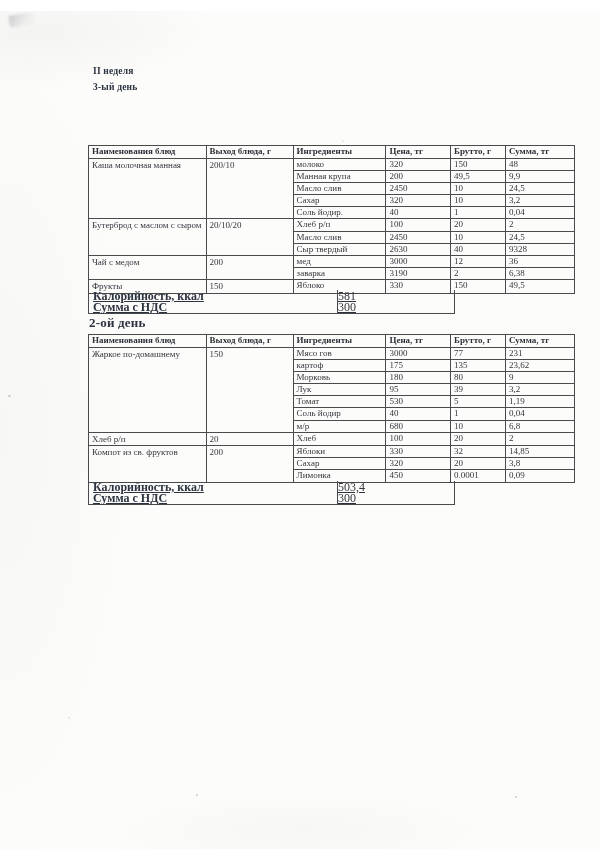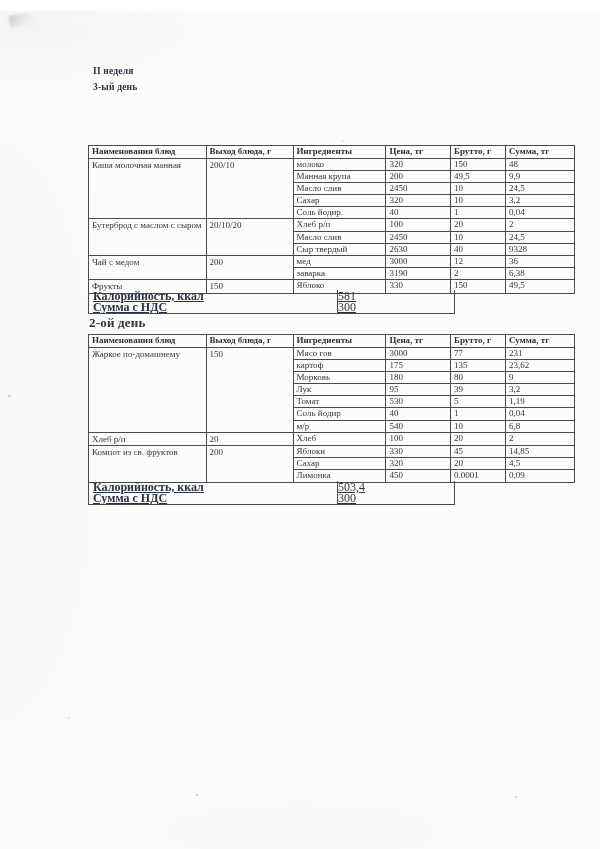--- a/index.html
+++ b/index.html
@@ -271,45 +271,45 @@
           <td>1,19</td>
         </tr>
         <tr>
           <td>Соль йодир</td>
           <td>40</td>
           <td>1</td>
           <td>0,04</td>
         </tr>
         <tr>
           <td>м/р</td>
-          <td>540</td>
+          <td>680</td>
           <td>10</td>
           <td>6,8</td>
         </tr>
         <tr>
           <td rowspan="1" class="dish-cell">Хлеб р/п</td>
           <td rowspan="1" class="dish-cell">20</td>
           <td>Хлеб</td>
           <td>100</td>
           <td>20</td>
           <td>2</td>
         </tr>
         <tr>
           <td rowspan="3" class="dish-cell">Компот из св. фруктов</td>
           <td rowspan="3" class="dish-cell">200</td>
           <td>Яблоки</td>
           <td>330</td>
-          <td>45</td>
+          <td>32</td>
           <td>14,85</td>
         </tr>
         <tr>
           <td>Сахар</td>
           <td>320</td>
           <td>20</td>
-          <td>4,5</td>
+          <td>3,8</td>
         </tr>
         <tr>
           <td>Лимонка</td>
           <td>450</td>
           <td>0.0001</td>
           <td>0,09</td>
         </tr>
       </tbody>
     </table>
 

